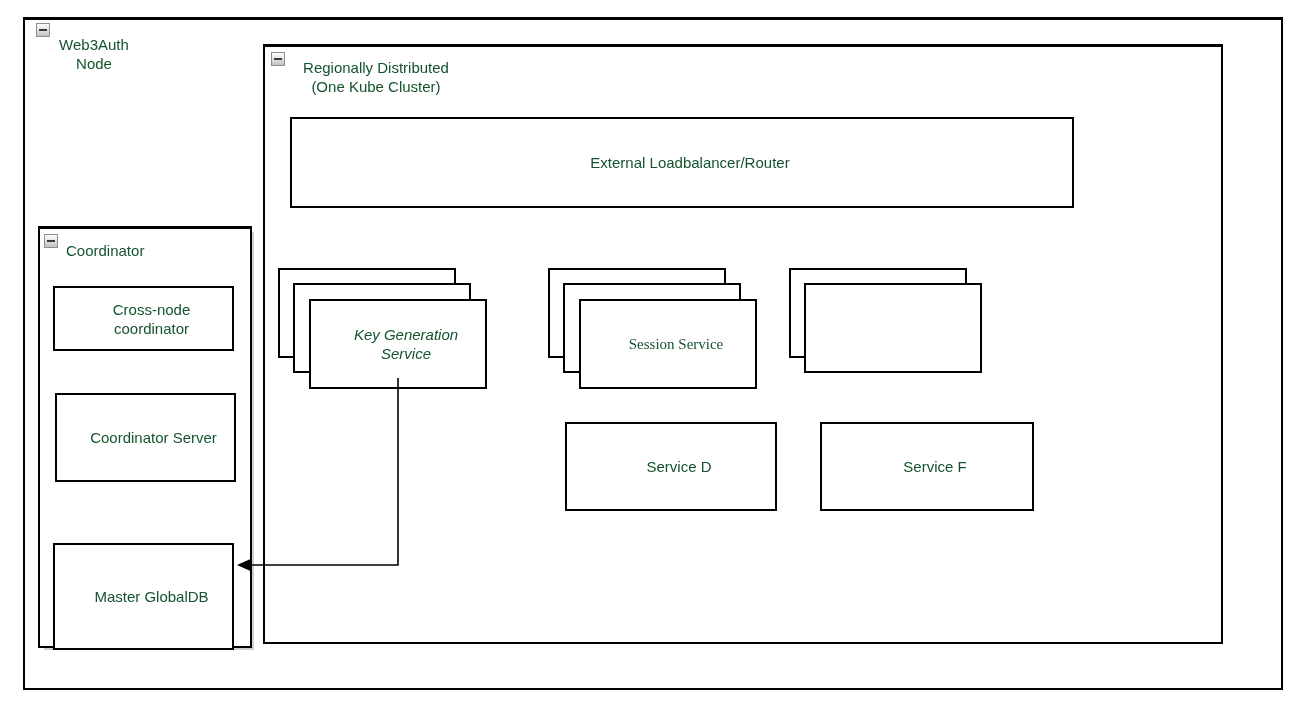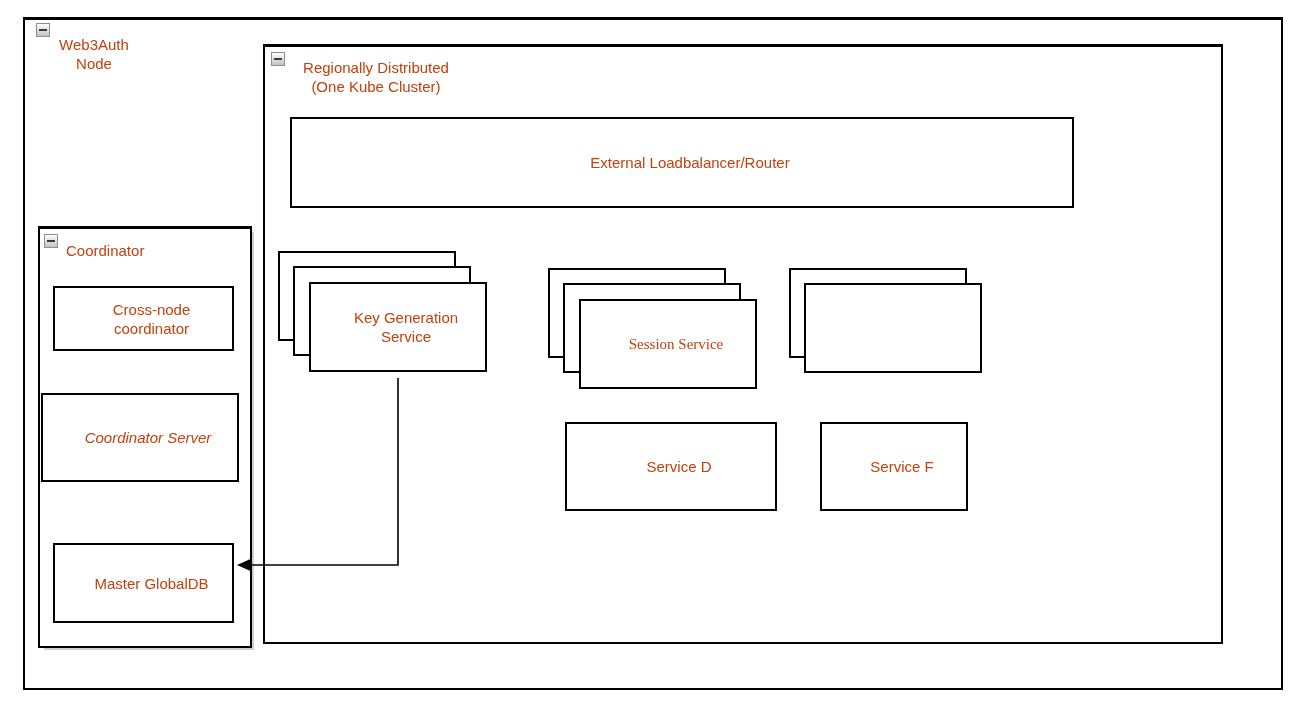--- a/index.html
+++ b/index.html
@@ -3,21 +3,21 @@
 <meta charset="utf-8">
 <style>
   * { margin: 0; padding: 0; box-sizing: border-box; }
   html, body { background: #ffffff; }
   .canvas {
     position: relative;
     width: 1302px;
     height: 708px;
     background: #ffffff;
     font-family: "Liberation Sans", sans-serif;
-    color: #c2410c;
+    color: #14532d;
     overflow: hidden;
   }
   .node {
     position: absolute;
     background: #ffffff;
     border: 2px solid #000000;
   }
   .container { border-top-width: 3px; }
   .shadowed { box-shadow: 4px 4px 0 -2px #cfcfcf; }
   .flex-center {
@@ -88,21 +88,21 @@
 
       <span class="collapse" style="left:6px; top:5px;"></span>
 
       <div class="title centered" style="left:16px; top:11px; width:190px;">Regionally Distributed
 (One Kube Cluster)</div>
 
       <div class="node flex-center" style="left:25px; top:70px; width:784px; height:91px;">
         <span>External Loadbalancer/Router</span>
       </div>
 
-      <div class="stack" style="left:13px; top:204px;">
+      <div class="stack" style="left:13px; top:221px;font-style:italic;">
         <div class="scard s1"></div>
         <div class="scard s2"></div>
         <div class="scard s3 flex-center">
           <span>Key Generation
 Service</span>
         </div>
       </div>
 
       <div class="stack" style="left:283px; top:221px;font-family:Liberation Serif, serif;">
         <div class="scard s1"></div>
@@ -114,41 +114,41 @@
 
       <div class="stack" style="left:524px; top:221px;">
         <div class="scard s1"></div>
         <div class="scard s2"></div>
       </div>
 
       <div class="node flex-center" style="left:300px; top:375px; width:212px; height:89px;">
         <span>Service D</span>
       </div>
 
-      <div class="node flex-center" style="left:555px; top:375px; width:148px; height:89px;">
+      <div class="node flex-center" style="left:555px; top:375px; width:214px; height:89px;">
         <span>Service F</span>
       </div>
     </div>
 
     <div class="node container shadowed" style="left:13px; top:206px; width:214px; height:422px;">
 
       <span class="collapse" style="left:4px; top:5px;"></span>
 
       <div class="title" style="left:26px; top:12px; width:170px;">Coordinator</div>
 
       <div class="node flex-center" style="left:13px; top:57px; width:181px; height:65px;">
         <span>Cross-node
 coordinator</span>
       </div>
 
-      <div class="node flex-center" style="left:1px; top:164px; width:198px; height:89px;font-style:italic;">
+      <div class="node flex-center" style="left:15px; top:164px; width:181px; height:89px;">
         <span>Coordinator Server</span>
       </div>
 
-      <div class="node flex-center" style="left:13px; top:314px; width:181px; height:80px;">
+      <div class="node flex-center" style="left:13px; top:314px; width:181px; height:107px;">
         <span>Master GlobalDB</span>
       </div>
     </div>
   </div>
 
   <svg class="connector-svg" viewBox="0 0 1302 708" xmlns="http://www.w3.org/2000/svg">
     <path d="M398 378 L398 565 L251 565" fill="none" stroke="#000000" stroke-width="1.6"></path>
     <polygon points="237,565 251,558.7 251,571.3" fill="#000000" stroke="none"></polygon>
   </svg>
 

